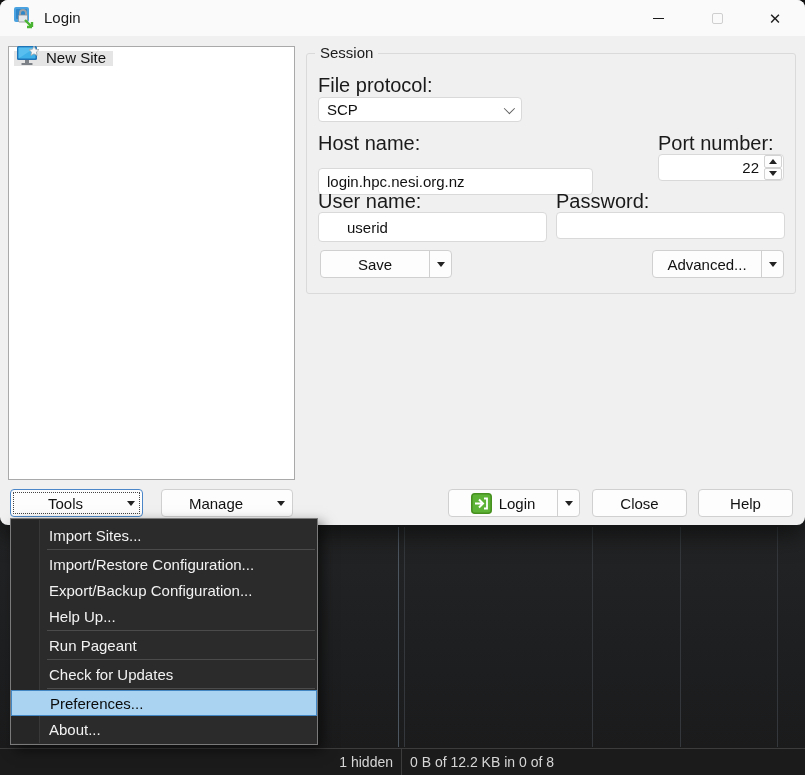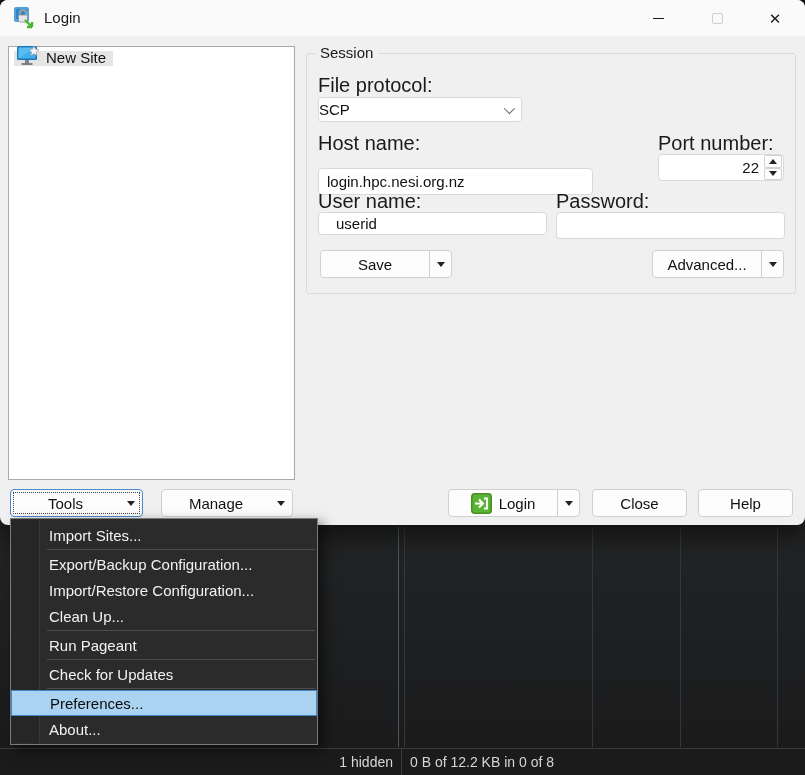--- a/index.html
+++ b/index.html
@@ -31,30 +31,30 @@
   .site-row { position:absolute; left:5px; top:4px; height:15px; display:inline-flex; align-items:flex-end; background:#e5e5e5; padding:0 7px 0 2px; }
   .site-row .ico { width:25px; height:21px; margin-right:5px; }
   .site-label { font-size:15px; color:#111; }
 
   
   .group { position:absolute; left:306px; top:44px; width:490px; height:250px; }
   .group .gborder { position:absolute; left:0; right:0; top:9px; bottom:0; border:1px solid #dadada; border-radius:3px; }
   .group .legend { position:absolute; left:9px; top:0; padding:0 5px; background:#f0f0f0; font-size:15px; color:#1a1a1a; }
   .lbl { position:absolute; font-size:20px; color:#1a1a1a; }
   .field { position:absolute; background:#ffffff; border:1px solid #d9d9d9; border-radius:4px; font-size:15px; color:#111; display:flex; align-items:center; }
-  .combo { left:12px; top:53px; width:204px; height:25px; }
+  .combo { left:12px; top:53px; width:204px; height:25px; padding-left:8px; }
   .combo .chev { position:absolute; right:9px; top:8px; width:8px; height:8px; border-right:1.4px solid #5f5f5f; border-bottom:1.4px solid #5f5f5f; transform:rotate(45deg) translateY(-2px); }
   .inp-host { left:12px; top:124px; width:275px; height:27px; padding-left:8px; }
   .inp-port { left:352px; top:110px; width:126px; height:27px; }
   .inp-port .pval { flex:1; text-align:right; padding-right:5px; }
   .spin { width:18px; height:25px; display:flex; flex-direction:column; margin-right:1px; }
   .spin .sc { flex:1; border:1px solid #d2d2d2; border-radius:2px; display:flex; align-items:center; justify-content:center; background:#fdfdfd; }
   .tri-up { width:0; height:0; border-left:4px solid transparent; border-right:4px solid transparent; border-bottom:5px solid #222; }
   .tri-down { width:0; height:0; border-left:4px solid transparent; border-right:4px solid transparent; border-top:5px solid #222; }
-  .inp-user { left:12px; top:168px; width:229px; height:23px; padding-left:17px; }
+  .inp-user { left:12px; top:168px; width:229px; height:30px; padding-left:28px; }
   .inp-pass { left:250px; top:168px; width:229px; height:27px; padding-left:8px; }
 
   
   .btn { position:absolute; height:28px; background:#fdfdfd; border:1px solid #d0d0d0; border-radius:4px; font-size:15px; color:#111; display:flex; align-items:center; justify-content:center; }
   .split .main { flex:1; display:flex; align-items:center; justify-content:center; height:100%; }
   .split .arrow-part { width:22px; height:100%; border-left:1px solid #d0d0d0; display:flex; align-items:center; justify-content:center; }
   .btn-save { left:14px; top:206px; width:132px; }
   .btn-adv { left:346px; top:206px; width:132px; }
   .btn-tools { left:10px; top:489px; width:133px; border:1px solid #4a86c8; outline:1px dotted #444; outline-offset:-4px; }
   .btn-manage { left:161px; top:489px; width:132px; }
@@ -206,23 +206,23 @@
       </div>
     <div class="btn btn-help">
         <span>Help</span>
       </div>
   </div>
 
   <div class="menu">
     <div class="gutter"></div>
     <div class="mi">Import Sites...</div>
     <div class="msep"></div>
+    <div class="mi">Import/Restore Configuration...</div>
     <div class="mi">Export/Backup Configuration...</div>
-    <div class="mi">Import/Restore Configuration...</div>
-    <div class="mi">Clean Up...</div>
+    <div class="mi">Help Up...</div>
     <div class="msep"></div>
     <div class="mi">Run Pageant</div>
     <div class="msep"></div>
     <div class="mi">Check for Updates</div>
     <div class="msep"></div>
     <div class="mi hl">Preferences...</div>
     <div class="mi">About...</div>
   </div>
 
 </div>

